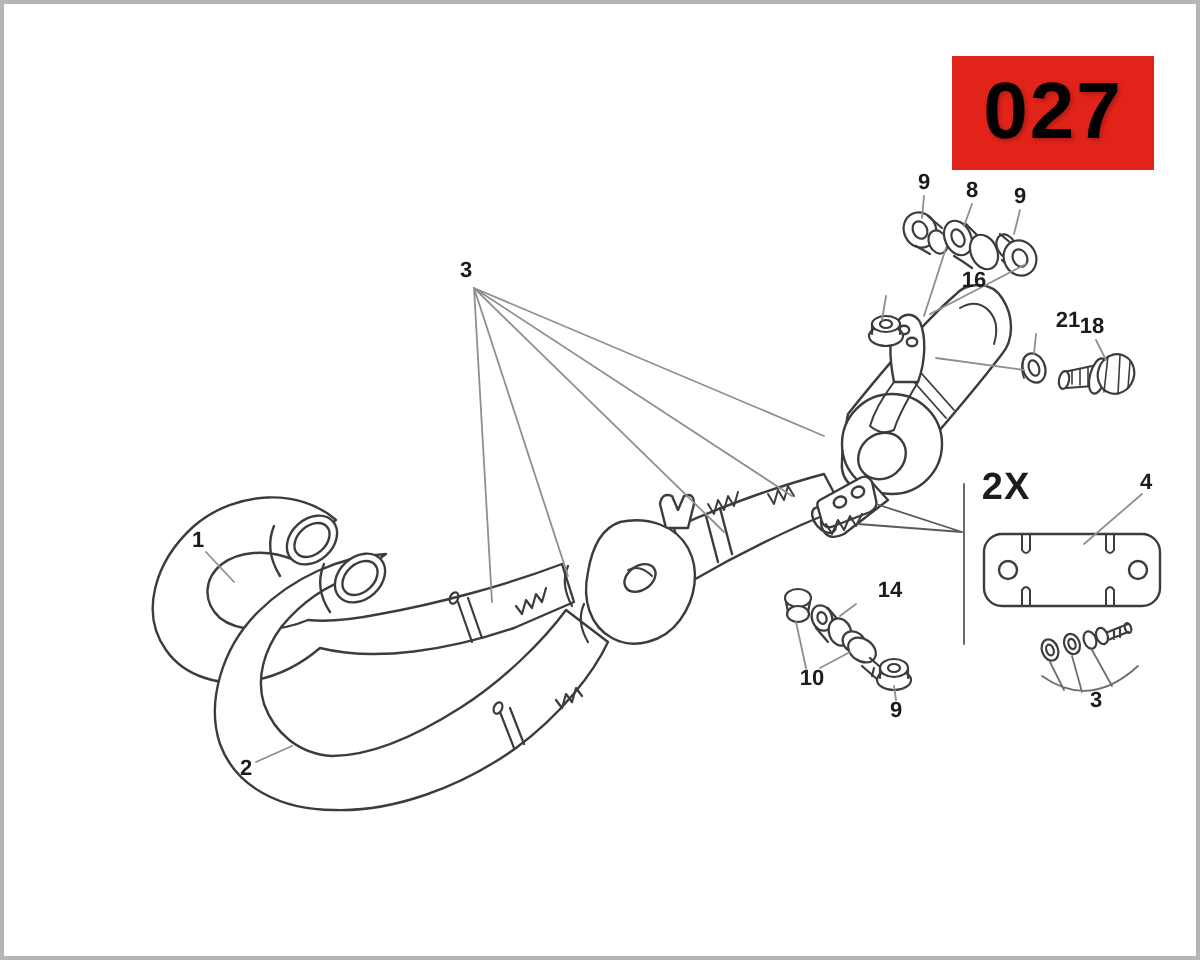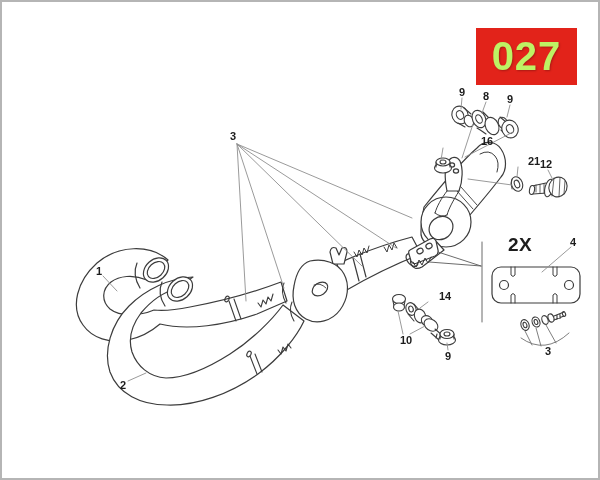--- a/index.html
+++ b/index.html
@@ -13,21 +13,21 @@
     position:absolute;left:476px;top:28px;width:101px;height:57px;z-index:20;
     display:flex;align-items:center;justify-content:center;
     font-weight:bold;font-size:40px;letter-spacing:1px;
     text-shadow:1px 1px 2px rgba(0,0,0,.25);
   }
   .labels{position:absolute;inset:0;z-index:15;}
   .plabel{
     position:absolute;transform:translate(-50%,-50%);
     font-weight:bold;font-size:11px;color:#1c1c1c;line-height:1;white-space:nowrap;
   }
-  .plabel.qty{font-size:19px;letter-spacing:0.5px;margin-left:17px;}
+  .plabel.qty{font-size:19px;letter-spacing:0.5px;}
 </style>
 </head>
 <body>
 
 <div class="stage" style="background: rgb(255, 255, 255);">
 
   <svg class="diagram-svg" width="600" height="480" viewBox="0 0 600 480" fill="none" stroke-linecap="round" stroke-linejoin="round">
 
     <g stroke="#3c3c3c" stroke-width="1.2">
       <path fill="#ffffff" d="M 168,260
@@ -214,34 +214,34 @@
       <path d="M 518,167 L 517,177 M 548,170 L 553,180 M 468,179 L 512,185"></path>
       <path d="M 428,302 L 420,308"></path>
       <path d="M 403,334 L 398,311 M 410,334 L 425,326"></path>
       <path d="M 448,350 L 447,343"></path>
       <path d="M 571,247 L 542,272"></path>
       <path d="M 482,242 L 482,322 M 438,252 L 481,266 M 429,262 L 481,266" stroke="#5a5a5a"></path>
       <path d="M 525,331 L 532,345 M 536,328 L 541,346 M 546,325 L 556,343 M 521,338 Q 545,355 569,333" stroke="#6f6f6f"></path>
     </g>
   </svg>
 
-  <div class="badge" style="background: rgb(226, 35, 26); color: #bef264;">
+  <div class="badge" style="background: rgb(226, 35, 26); color: #000000;">
     <span>027</span>
   </div>
 
   <div class="labels">
       <span class="plabel" style="left: 99px; top: 271px;">1</span>
       <span class="plabel" style="left: 123px; top: 385px;">2</span>
       <span class="plabel" style="left: 233px; top: 136px;">3</span>
       <span class="plabel" style="left: 462px; top: 92px;">9</span>
       <span class="plabel" style="left: 486px; top: 96px;">8</span>
       <span class="plabel" style="left: 510px; top: 99px;">9</span>
       <span class="plabel" style="left: 443px; top: 141px; margin-left: 44px;">16</span>
       <span class="plabel" style="left: 534px; top: 161px;">21</span>
-      <span class="plabel" style="left: 546px; top: 164px;">12</span>
+      <span class="plabel" style="left: 546px; top: 164px;">18</span>
       <span class="plabel" style="left: 445px; top: 296px;">14</span>
       <span class="plabel" style="left: 406px; top: 340px;">10</span>
       <span class="plabel" style="left: 448px; top: 356px;">9</span>
       <span class="plabel" style="left: 573px; top: 242px;">4</span>
       <span class="plabel" style="left: 548px; top: 351px;">3</span>
       <span class="plabel qty" style="left: 503px; top: 244px;">2X</span>
     </div>
 
   <div class="frame" style="border-color: rgb(181, 181, 181);"></div>
 </div>

